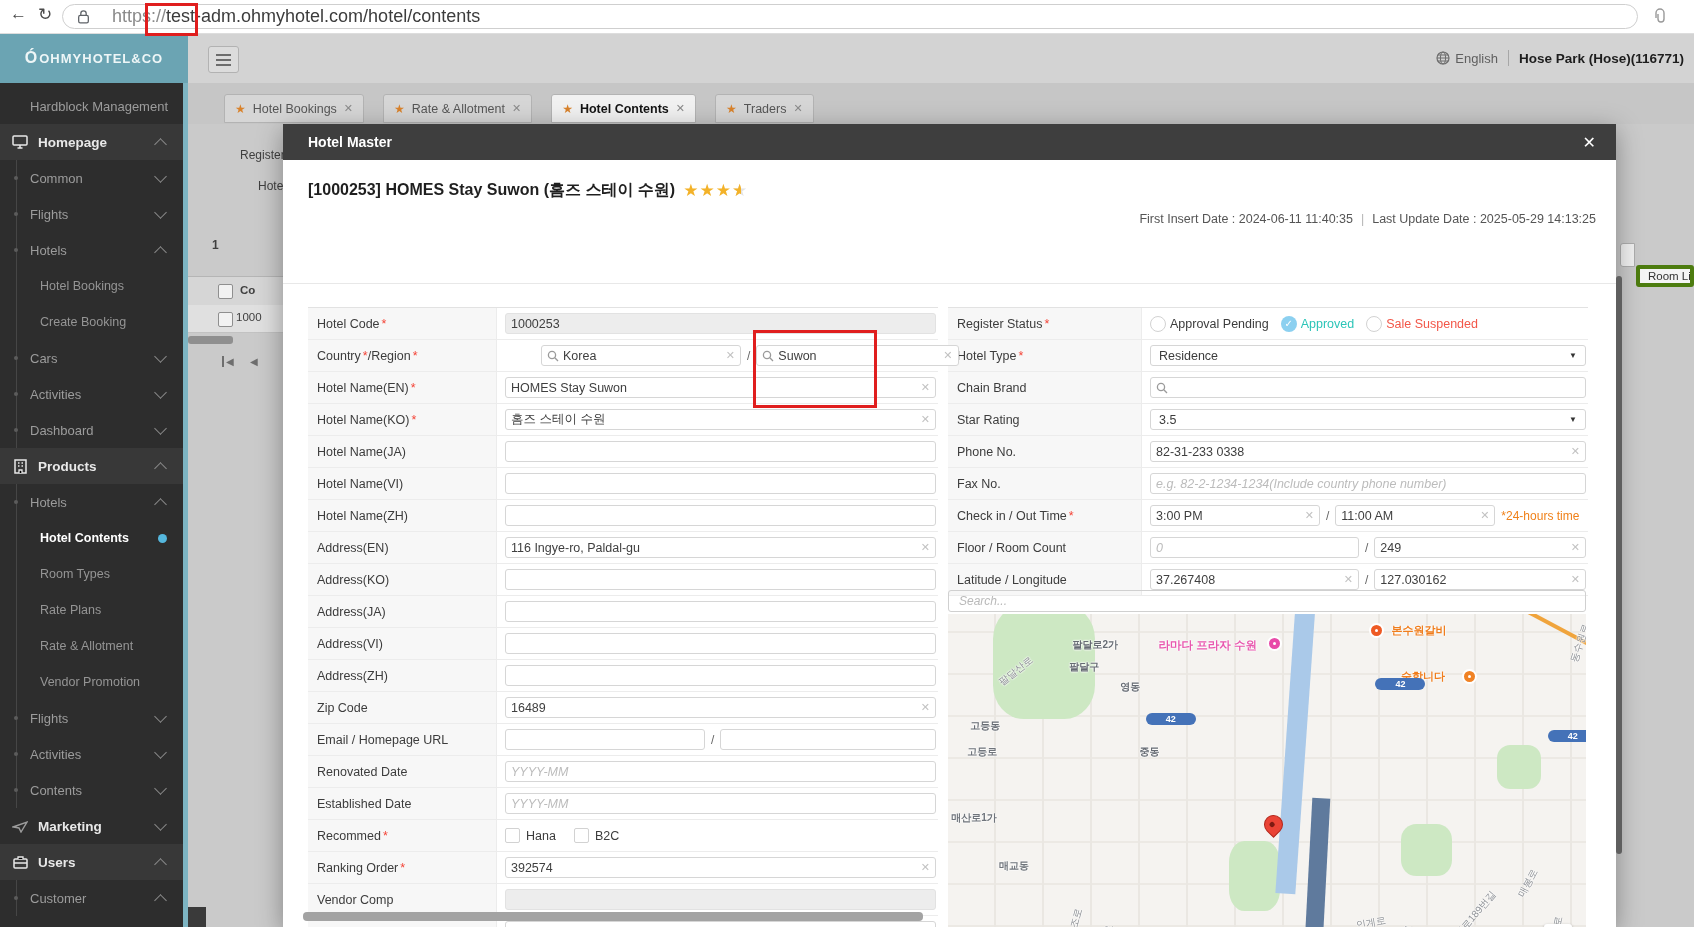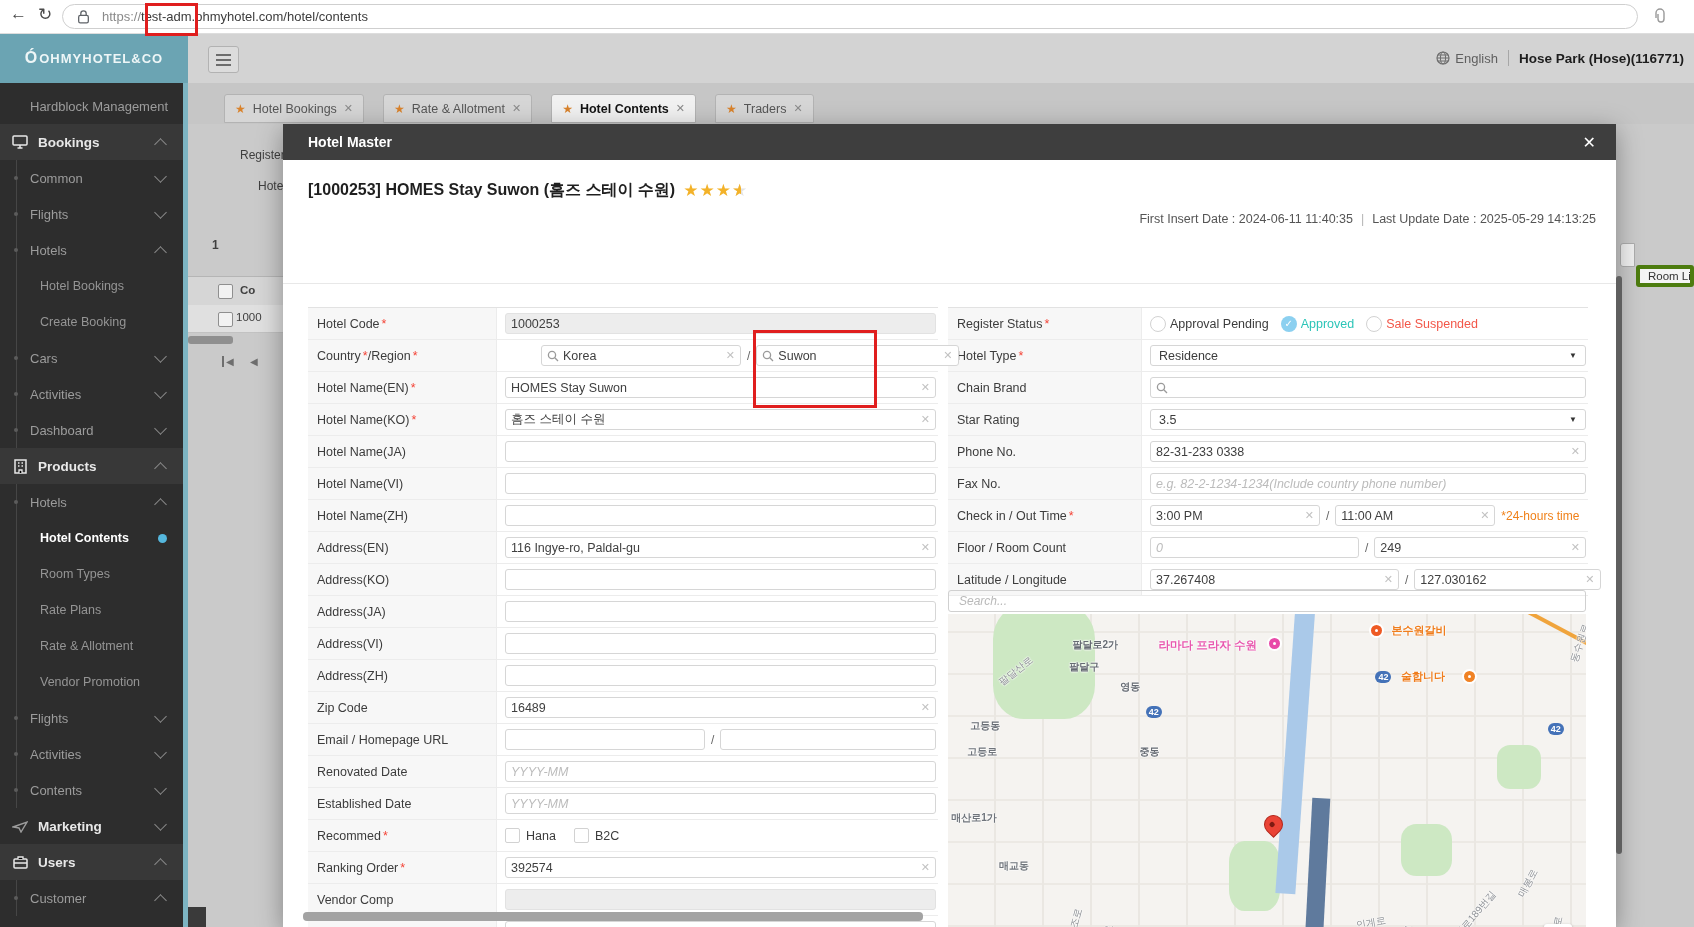--- a/index.html
+++ b/index.html
@@ -2,21 +2,21 @@
 <html><head>
 <meta charset="utf-8">
 <style>
   html,body{margin:0;padding:0;width:1694px;height:927px;overflow:hidden;
     font-family:"Liberation Sans","DejaVu Sans",sans-serif;background:#cacaca;}
   .abs{position:absolute;}
   
   .browser{left:0;top:0;width:1694px;height:33px;background:#fff;border-bottom:1px solid #ddd;z-index:50;}
   .b-ico{position:absolute;top:4px;font-size:17px;color:#4a4a4a;cursor:pointer;}
   .url-pill{position:absolute;left:62px;top:4px;width:1576px;height:25px;border:1px solid #cfcfcf;border-radius:13px;display:flex;align-items:center;padding-left:14px;box-sizing:border-box;}
-  .url-text{font-size:13px;color:#3c3c3c;margin-left:12px;white-space:nowrap;}
+  .url-text{font-size:18px;color:#3c3c3c;margin-left:22px;white-space:nowrap;}
   .url-text .scheme{color:#8a8a8a;}
   .url-redbox{position:absolute;left:145px;top:3px;width:47px;height:27px;border:3px solid #e01e1e;z-index:60;pointer-events:none;}
   
   .logo{left:0;top:33px;width:188px;height:50px;background:#6ba4b3;color:#eef6f7;display:flex;align-items:center;justify-content:center;font-weight:bold;letter-spacing:1px;font-size:13px;z-index:10;}
   .logo .accent{font-size:16px;margin-right:1px;}
   .topbar{left:188px;top:33px;width:1506px;height:50px;background:#d3d3d3;z-index:5;}
   .hamburger{position:absolute;left:20px;top:13px;width:29px;height:25px;background:#dcdcdc;border:1px solid #b2b2b2;border-radius:3px;display:flex;flex-direction:column;justify-content:center;gap:3px;align-items:center;cursor:pointer;}
   .hamburger i{display:block;width:15px;height:2px;background:#6d6d6d;}
   .top-right{position:absolute;right:10px;top:0;height:50px;display:flex;align-items:center;gap:10px;}
   .lang{display:flex;align-items:center;gap:5px;color:#5f5f5f;font-size:13px;cursor:pointer;}
@@ -114,21 +114,21 @@
   .mpark{position:absolute;background:#cde8c3;border-radius:30%;}
   .mstream{position:absolute;left:53%;top:-6%;width:3.2%;height:70%;background:#aac9e9;transform:rotate(4deg);}
   .mstream2{position:absolute;left:56%;top:42%;width:2.8%;height:64%;background:#5f7a9d;transform:rotate(3deg);}
   .mroad-o{position:absolute;left:85%;top:3%;width:22%;height:4px;background:#f0a43c;transform:rotate(28deg);}
   .ml{position:absolute;white-space:nowrap;text-shadow:0 0 2px #fff,0 0 2px #fff,0 0 2px #fff;}
   .ml-town{color:#666b73;font-size:10px;font-weight:bold;}
   .ml-town-sm{color:#6f747b;font-size:10px;font-weight:bold;}
   .ml-road{color:#8e9196;font-size:10px;}
   .ml-pink{color:#e857ae;font-size:11.5px;font-weight:bold;}
   .ml-orange{color:#ef7d1d;font-size:11px;font-weight:bold;}
-  .ml-shield{background:#4472b8;color:#fff;font-size:9px;font-weight:bold;border-radius:8px;padding:1px 3px;text-shadow:none;}
+  .ml-shield{background:#4472b8;color:#fff;font-size:9px;font-weight:bold;border-radius:8px;padding:1px 20px;text-shadow:none;margin-top:7px;}
   .ml-pin-pink,.ml-pin-orange,.ml-pin-red{width:15px;height:15px;border-radius:50%;border:2px solid #fff;box-sizing:border-box;text-shadow:none;}
   .ml-pin-pink{background:#e84aa8;}
   .ml-pin-orange{background:#f08224;}
   .ml-pin-red{background:#ee5a24;}
   .ml-pin-pink::after,.ml-pin-orange::after,.ml-pin-red::after{content:"";position:absolute;left:4px;top:4px;width:3px;height:3px;background:#fff;border-radius:50%;}
   .map-pin{position:absolute;width:17px;height:17px;background:#ea4335;border-radius:50% 50% 50% 0;transform:rotate(-45deg);border:1px solid #b3271b;cursor:pointer;}
   .map-pin::after{content:"";position:absolute;left:5px;top:5px;width:5px;height:5px;background:#7d1a12;border-radius:50%;}
   .map-expand{position:absolute;right:14px;top:71%;width:28px;height:28px;background:#fff;border-radius:3px;box-shadow:0 1px 3px rgba(0,0,0,.3);display:flex;align-items:center;justify-content:center;cursor:pointer;}
 </style>
 </head>
@@ -203,21 +203,21 @@
     <div class="s-item lv1">
       <span class="s-lab">Hardblock Management</span>
     </div>
     <div class="s-item lv0 hl">
       <span class="s-ico">
         <svg width="16" height="14" viewBox="0 0 16 14">
           <rect x="1" y="1" width="14" height="9" rx="1" fill="none" stroke="#e8e8e8" stroke-width="1.5"></rect>
           <path d="M5.5 13h5M8 10v3" stroke="#e8e8e8" stroke-width="1.5"></path>
         </svg>
       </span>
-      <span class="s-lab">Bookings</span>
+      <span class="s-lab">Homepage</span>
       <span class="s-arrow up"></span>
     </div>
     <div class="s-item lv1">
       <span class="s-line"></span>
       <span class="s-dot"></span>
       <span class="s-lab">Common</span>
       <span class="s-arrow down"></span>
     </div>
     <div class="s-item lv1">
       <span class="s-line"></span>
@@ -664,21 +664,21 @@
             <span class="fsep">/</span>
             <div class="inp" style="flex: 1 1 0%;">
               <input value="249" style="">
               <span class="x">✕</span>
             </div>
           </div>
         </div>
         <div class="frow">
           <div class="flab">Latitude / Longitude</div>
           <div class="ffield">
-            <div class="inp" style="width: 249px;">
+            <div class="inp" style="width: 209px;">
               <input value="37.267408" style="">
               <span class="x">✕</span>
             </div>
             <span class="fsep">/</span>
             <div class="inp" style="flex: 1 1 0%;">
               <input value="127.030162" style="">
               <span class="x">✕</span>
             </div>
           </div>
         </div>

